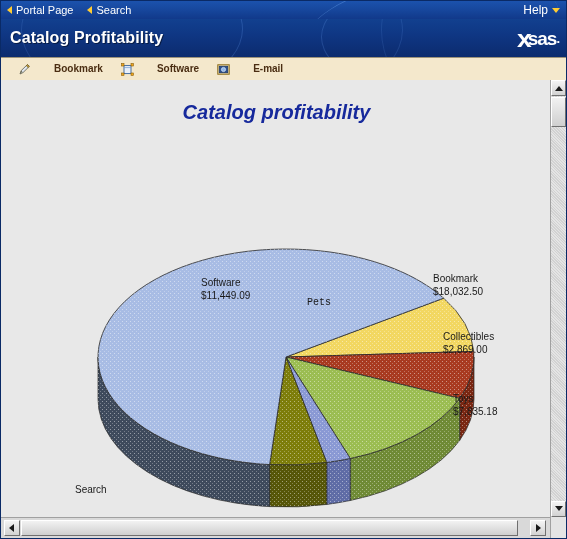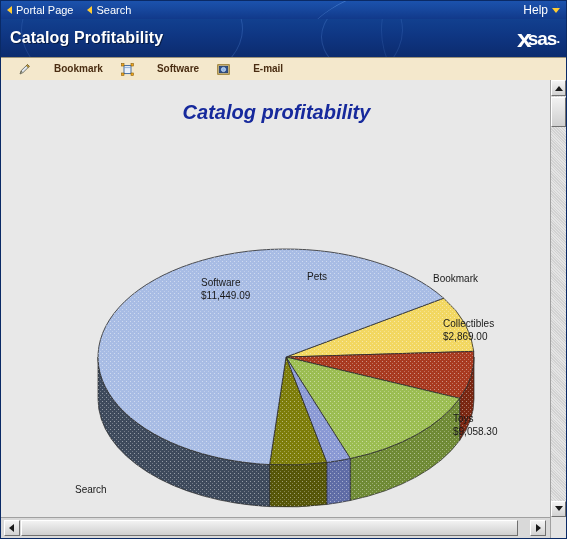--- a/index.html
+++ b/index.html
@@ -305,36 +305,37 @@
             <path d="M 285 277 L 268.61472036344026 384.5890273939085 A 188 108 0 1 1 442.67006677373973 218.17898421837708 Z" fill="url(#dither)" stroke="none"></path>
           </g>
       </svg>
     </div>
 
     <div class="pielabel" style="left:200px;top:196px;width:118px;">
       <div>Software</div>
       <div>$11,449.09</div>
     </div>
 
-    <div class="pielabel" style="left:306px;top:190px;width:100px;">
+    <div class="pielabel" style="left:306px;top:216px;width:100px;font-family:Liberation Mono, monospace;">
       <div>Pets</div>
     </div>
 
     <div class="pielabel" style="left:432px;top:192px;width:112px;">
       <div>Bookmark</div>
-    </div>
-
-    <div class="pielabel" style="left:442px;top:237px;width:106px;">
+      <div>$18,032.50</div>
+    </div>
+
+    <div class="pielabel" style="left:442px;top:250px;width:106px;">
       <div>Collectibles</div>
       <div>$2,869.00</div>
     </div>
 
-    <div class="pielabel" style="left:452px;top:312px;width:88px;margin-top:20px;">
+    <div class="pielabel" style="left:452px;top:312px;width:88px;">
       <div>Toys</div>
-      <div>$9,058.30</div>
+      <div>$7,835.18</div>
     </div>
 
     <div class="pielabel" style="left:74px;top:403px;width:122px;">
       <div>Search</div>
     </div>
   </div>
 
   <div class="vscroll">
     <div class="vtrack"></div>
     <div class="sbtn up">

